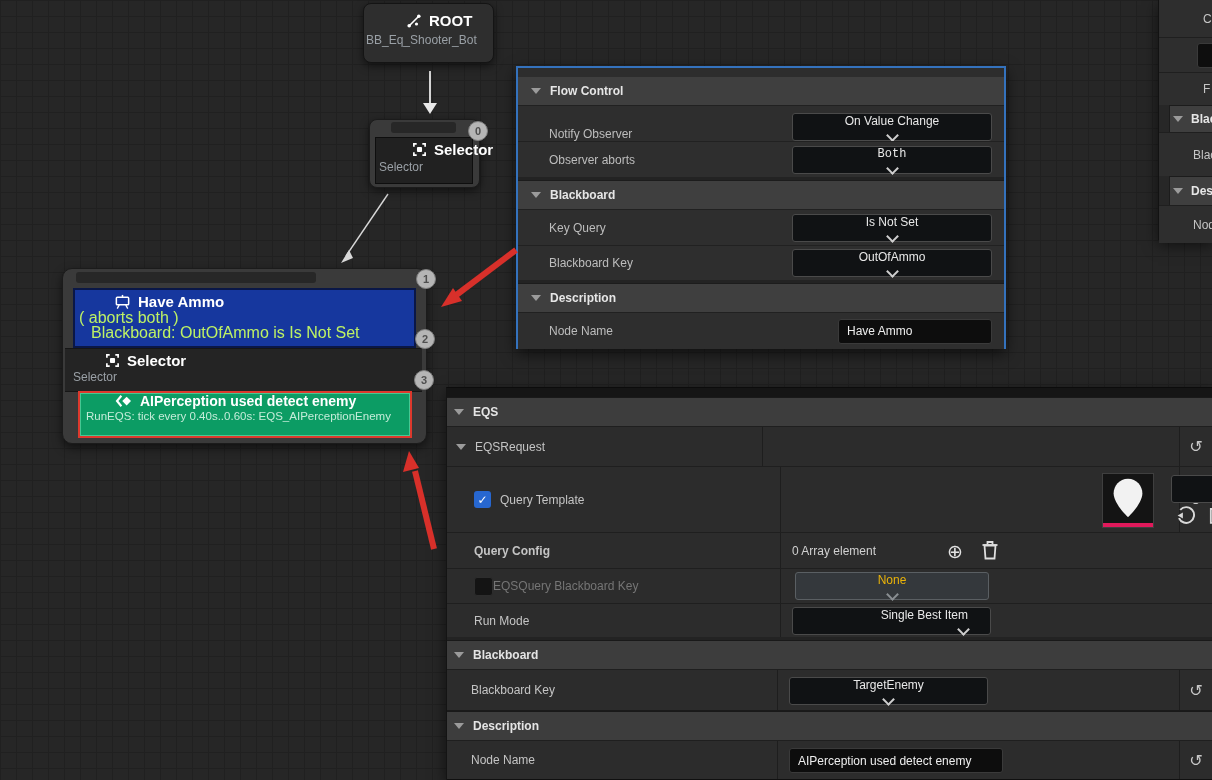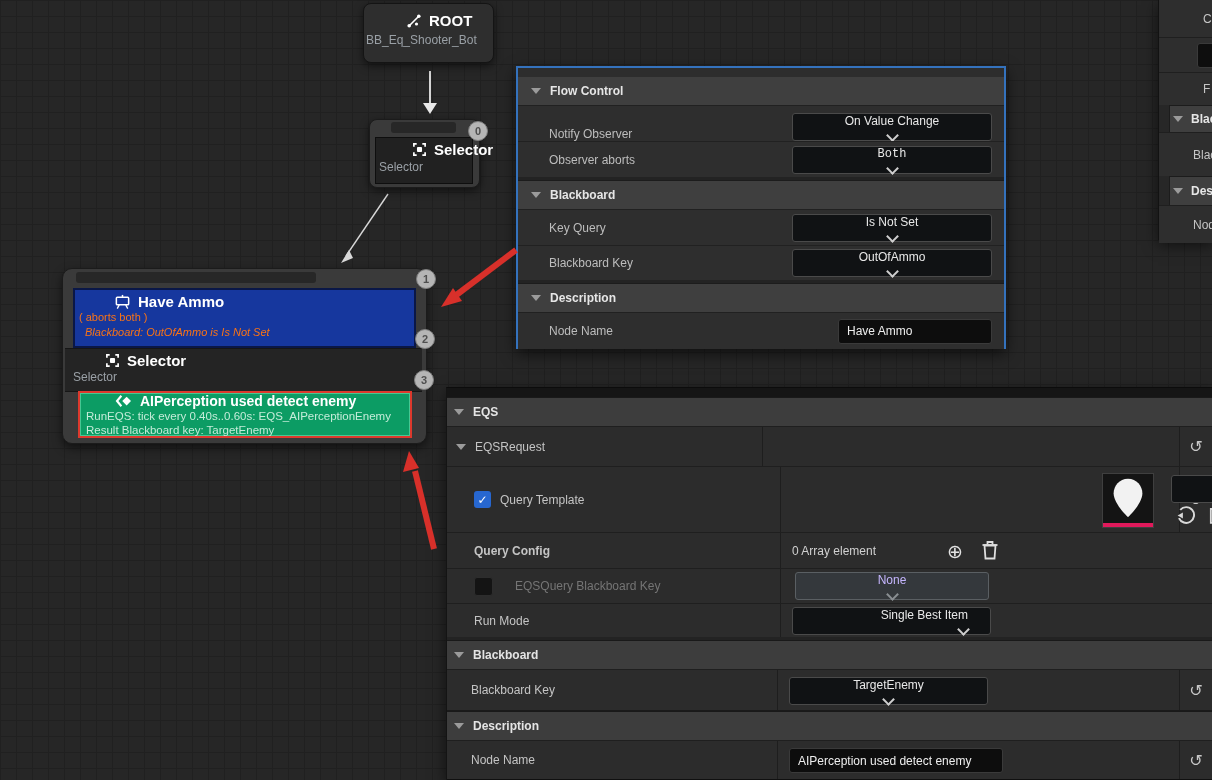--- a/index.html
+++ b/index.html
@@ -22,21 +22,21 @@
   .gnode{position:absolute;border-radius:8px;background:#2e2e2e;border:1px solid #141414;box-shadow:0 3px 8px rgba(0,0,0,.55);}
   .ntitle{display:flex;align-items:center;gap:7px;font-weight:bold;color:#fff;font-size:15px;margin-left:29px;}
   .nsub{color:#9aa0a6;font-size:12px;}
   .badge{position:absolute;width:18px;height:18px;border-radius:50%;background:#b5b5b5;border:1px solid #7e7e7e;
          color:#4f4f4f;font-size:11px;font-weight:bold;display:flex;align-items:center;justify-content:center;z-index:6;}
   .capbar{position:absolute;background:#272727;border-radius:3px;}
 
   .stackwrap{position:absolute;left:62px;top:268px;width:363px;height:174px;background:#3a3a3a;border-radius:10px;
              border:1px solid #1b1b1b;box-shadow:0 4px 10px rgba(0,0,0,.55);}
   .deco{position:absolute;left:10px;top:19px;width:339px;height:54px;background:#16379e;border:2px solid #0a1747;padding:2px 0 0 0;}
-  .deco .ln{color:#f97316;font-size:11px;line-height:15px;padding-left:12px;white-space:nowrap;}
+  .deco .ln{color:#bef264;font-size:16px;line-height:15px;padding-left:12px;white-space:nowrap;}
   .comp{position:absolute;left:2px;top:79px;width:357px;height:42px;background:#242424;border-top:1px solid #161616;border-bottom:1px solid #161616;}
   .svc{position:absolute;left:15px;top:122px;width:330px;height:43px;background:#0c9c64;border:2px solid #dd392d;
        box-shadow:inset 0 0 0 1px rgba(140,255,205,.45);}
   .svc .ln{color:#c4ecd9;font-size:11.5px;line-height:14px;padding-left:6px;white-space:nowrap;}
 
   
   .panel{position:absolute;background:#2d2d2d;box-shadow:0 5px 14px rgba(0,0,0,.6);}
   .tri{width:0;height:0;border-left:5px solid transparent;border-right:5px solid transparent;border-top:6px solid #9b9b9b;flex:none;}
   .phead{display:flex;align-items:center;gap:9px;background:#3f3f3f;font-weight:bold;color:#e6e6e6;font-size:12px;border-top:1px solid #1c1c1c;}
   .prow{display:flex;align-items:center;position:relative;background:#2e2e2e;border-top:1px solid #212121;font-size:12px;color:#bdbdbd;}
@@ -118,21 +118,21 @@
           <svg width="17" height="16" viewBox="0 0 18 16">
               <line x1="9" y1="0.5" x2="9" y2="3" stroke="#fff" stroke-width="1.6"></line>
               <rect x="2.5" y="3" width="13" height="8" rx="1" fill="none" stroke="#fff" stroke-width="1.6"></rect>
               <line x1="5.5" y1="11" x2="3.5" y2="15" stroke="#fff" stroke-width="1.4"></line>
               <line x1="12.5" y1="11" x2="14.5" y2="15" stroke="#fff" stroke-width="1.4"></line>
             </svg>
         </span>
         <span>Have Ammo</span>
       </div>
       <div class="ln" style="padding-left:4px;">( aborts both )</div>
-      <div class="ln" style="padding-left:10px;font-style:italic;">Blackboard: OutOfAmmo is Is Not Set</div>
+      <div class="ln" style="padding-left:16px;">Blackboard: OutOfAmmo is Is Not Set</div>
     </div>
 
     <div class="comp">
       <div class="ntitle" style="padding:3px 0 0 11px;">
         <span>
           <svg width="15" height="15" viewBox="0 0 16 16">
               <path d="M2 5V2h3 M11 2h3v3 M14 11v3h-3 M5 14H2v-3" stroke="#fff" stroke-width="1.8" fill="none"></path>
               <rect x="5.3" y="5.3" width="5.4" height="5.4" rx="1" fill="#fff"></rect>
             </svg>
         </span>
@@ -145,21 +145,20 @@
       <div class="ntitle" style="padding:0 0 0 6px;font-size:14px;">
         <span>
           <svg width="18" height="14" viewBox="0 0 20 16">
               <polyline points="7,2 2,8 7,14" stroke="#fff" stroke-width="2.4" fill="none"></polyline>
               <polygon points="13,3 18,8 13,13 8,8" fill="#fff"></polygon>
             </svg>
         </span>
         <span>AIPerception used detect enemy</span>
       </div>
       <div class="ln">RunEQS: tick every 0.40s..0.60s: EQS_AIPerceptionEnemy</div>
-      <div class="ln">Result Blackboard key: TargetEnemy</div>
     </div>
 
     <div class="badge" style="right:-10px;top:0px;">1</div>
     <div class="badge" style="right:-9px;top:60px;">2</div>
     <div class="badge" style="right:-8px;top:101px;">3</div>
   </div>
 
   <div class="panel" style="left:516px;top:66px;width:490px;height:283px;border:2px solid #3472bd;box-sizing:border-box;z-index:3">
     <div style="height:9px;"></div>
     <div class="phead" style="height:28px;padding-left:13px;border-top:none;">
@@ -271,26 +270,26 @@
               <path d="M3.5 5.5 h11 l-1 13 h-9 Z" fill="none" stroke="#dedede" stroke-width="1.8"></path>
               <line x1="1.5" y1="5" x2="16.5" y2="5" stroke="#dedede" stroke-width="1.8"></line>
               <path d="M6.5 4.5 v-2.5 h5 v2.5" fill="none" stroke="#dedede" stroke-width="1.8"></path>
             </svg>
         </span>
       </div>
       <div class="breset" style="border-left:none;"></div>
     </div>
 
     <div class="brow" style="height:34px;">
-      <div class="bname" style="padding-left:27px;gap:22px;">
+      <div class="bname" style="padding-left:27px;gap:0;">
         <span class="cb off"></span>
         <span style="color:#757575;">EQSQuery Blackboard Key</span>
       </div>
       <div class="bval">
-        <div class="dd" style="left:14px;top:3px;width:148px;background:#34383c;border-color:#5a5f63;color:#c4b5fd;">
+        <div class="dd" style="left:14px;top:3px;width:148px;background:#34383c;border-color:#5a5f63;color:#eab308;">
           <span>None</span>
           <span class="chev" style="border-color:#8a8f93;"></span>
         </div>
       </div>
       <div class="breset" style="border-left:none;"></div>
     </div>
 
     <div class="brow" style="height:33px;">
       <div class="bname" style="padding-left:27px;align-items:center;">
         <span>Run Mode</span>

